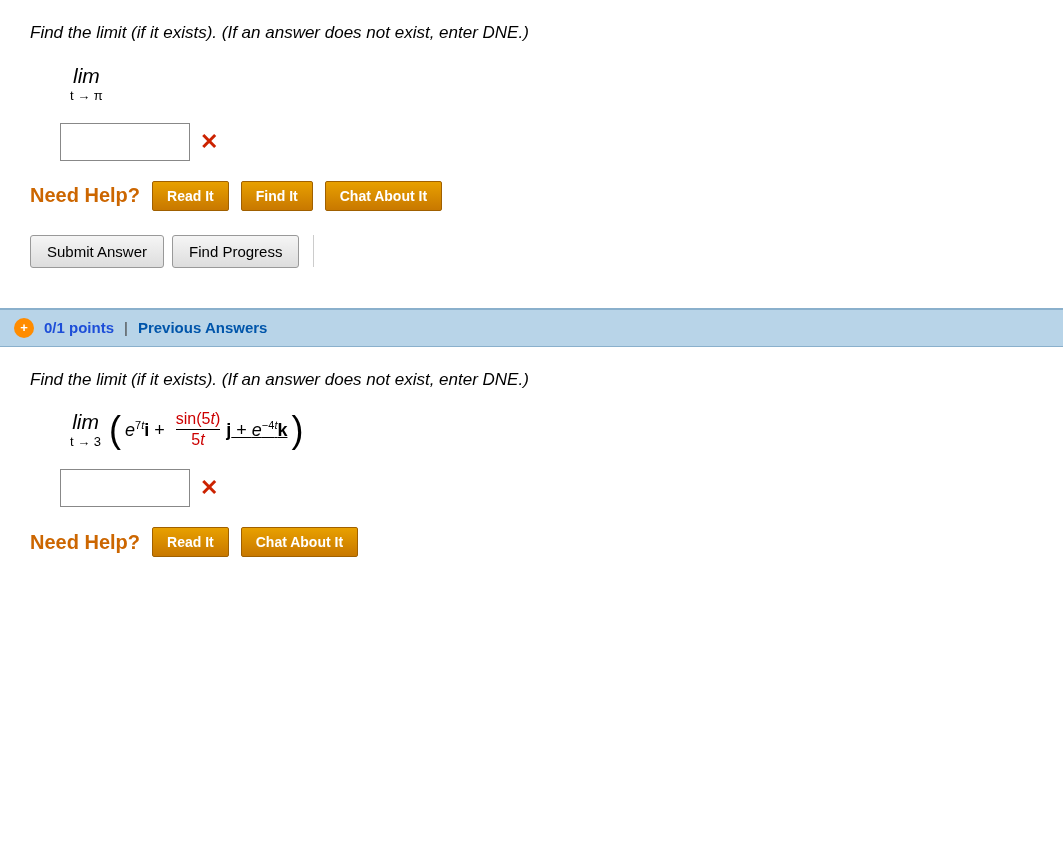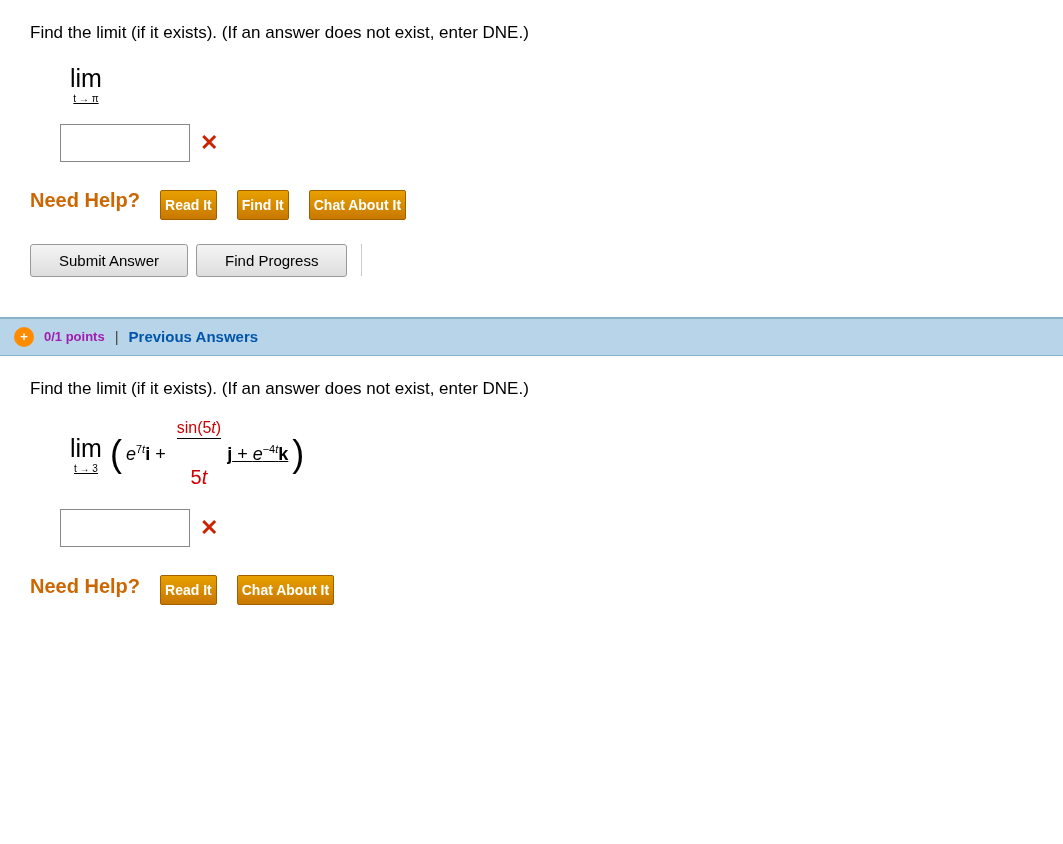--- a/index.html
+++ b/index.html
@@ -13,45 +13,46 @@
     }
 
     .main-container {
       padding: 20px 30px;
     }
 
     .problem-text {
       font-size: 17px;
       margin-bottom: 18px;
       line-height: 1.5;
+      font-style: italic;
     }
 
     .math-formula {
       font-size: 20px;
       margin: 10px 0 20px 40px;
       display: flex;
       align-items: flex-end;
       gap: 6px;
     }
 
     .lim-block {
       display: inline-flex;
       flex-direction: column;
       align-items: center;
       margin-right: 4px;
     }
 
     .lim-word {
-      font-size: 25px;
+      font-style: italic;
+      font-size: 21px;
     }
 
     .lim-sub {
-      font-size: 10px;
-      color: #000;
-      text-decoration: underline;
+      font-size: 13px;
+      color: #000;
     }
 
     .red-text { color: #cc0000; }
 
     .answer-row {
       display: flex;
       align-items: center;
       gap: 10px;
       margin-bottom: 20px;
       margin-left: 30px;
@@ -67,56 +68,55 @@
 
     .x-mark {
       color: #cc2200;
       font-size: 22px;
       font-weight: bold;
     }
 
     .need-help-row {
       display: flex;
       align-items: center;
-      gap: 20px;
+      gap: 12px;
       margin-bottom: 24px;
     }
 
     .need-help-label {
       color: #cc6600;
       font-weight: bold;
       font-size: 20px;
     }
 
     .help-btn {
       background: linear-gradient(to bottom, #e8a000, #c87800);
       border: 1px solid #a06000;
       color: #fff;
       font-size: 14px;
       font-weight: bold;
-      padding: 6px 4px;
+      padding: 6px 14px;
       cursor: pointer;
       border-radius: 2px;
-      margin-top: 8px;
     }
 
     .action-row {
       display: flex;
       align-items: center;
       gap: 8px;
       margin-bottom: 0;
       padding-bottom: 20px;
     }
 
     .action-btn {
       background: linear-gradient(to bottom, #f5f5f5, #ddd);
       border: 1px solid #999;
       color: #000;
       font-size: 15px;
-      padding: 7px 28px;
+      padding: 7px 16px;
       cursor: pointer;
       border-radius: 3px;
     }
 
     .divider-vertical {
       width: 1px;
       height: 32px;
       background: #ccc;
       margin: 0 6px;
     }
@@ -140,22 +140,22 @@
       display: flex;
       align-items: center;
       justify-content: center;
       color: white;
       font-size: 13px;
       font-weight: bold;
     }
 
     .points-label {
       font-weight: bold;
-      color: #a21caf;
-      font-size: 13px;
+      color: #1d4ed8;
+      font-size: 15px;
     }
 
     .points-divider {
       color: #444;
       font-size: 15px;
     }
 
     .prev-answers-link {
       color: #0055aa;
       font-size: 15px;
@@ -174,32 +174,31 @@
       line-height: 1;
       color: #000;
     }
 
     .fraction {
       display: inline-flex;
       flex-direction: column;
       align-items: center;
       vertical-align: middle;
       margin: 0 2px;
-      gap: 26px;
     }
 
     .fraction-num {
       border-bottom: 1.5px solid #000;
       padding-bottom: 1px;
       font-size: 16px;
     }
 
     .fraction-den {
       padding-top: 1px;
-      font-size: 20px;
+      font-size: 16px;
       text-align: right;
     }
 
     .math-formula2 {
       font-size: 18px;
       margin: 10px 0 20px 40px;
       display: flex;
       align-items: center;
       gap: 4px;
     }

